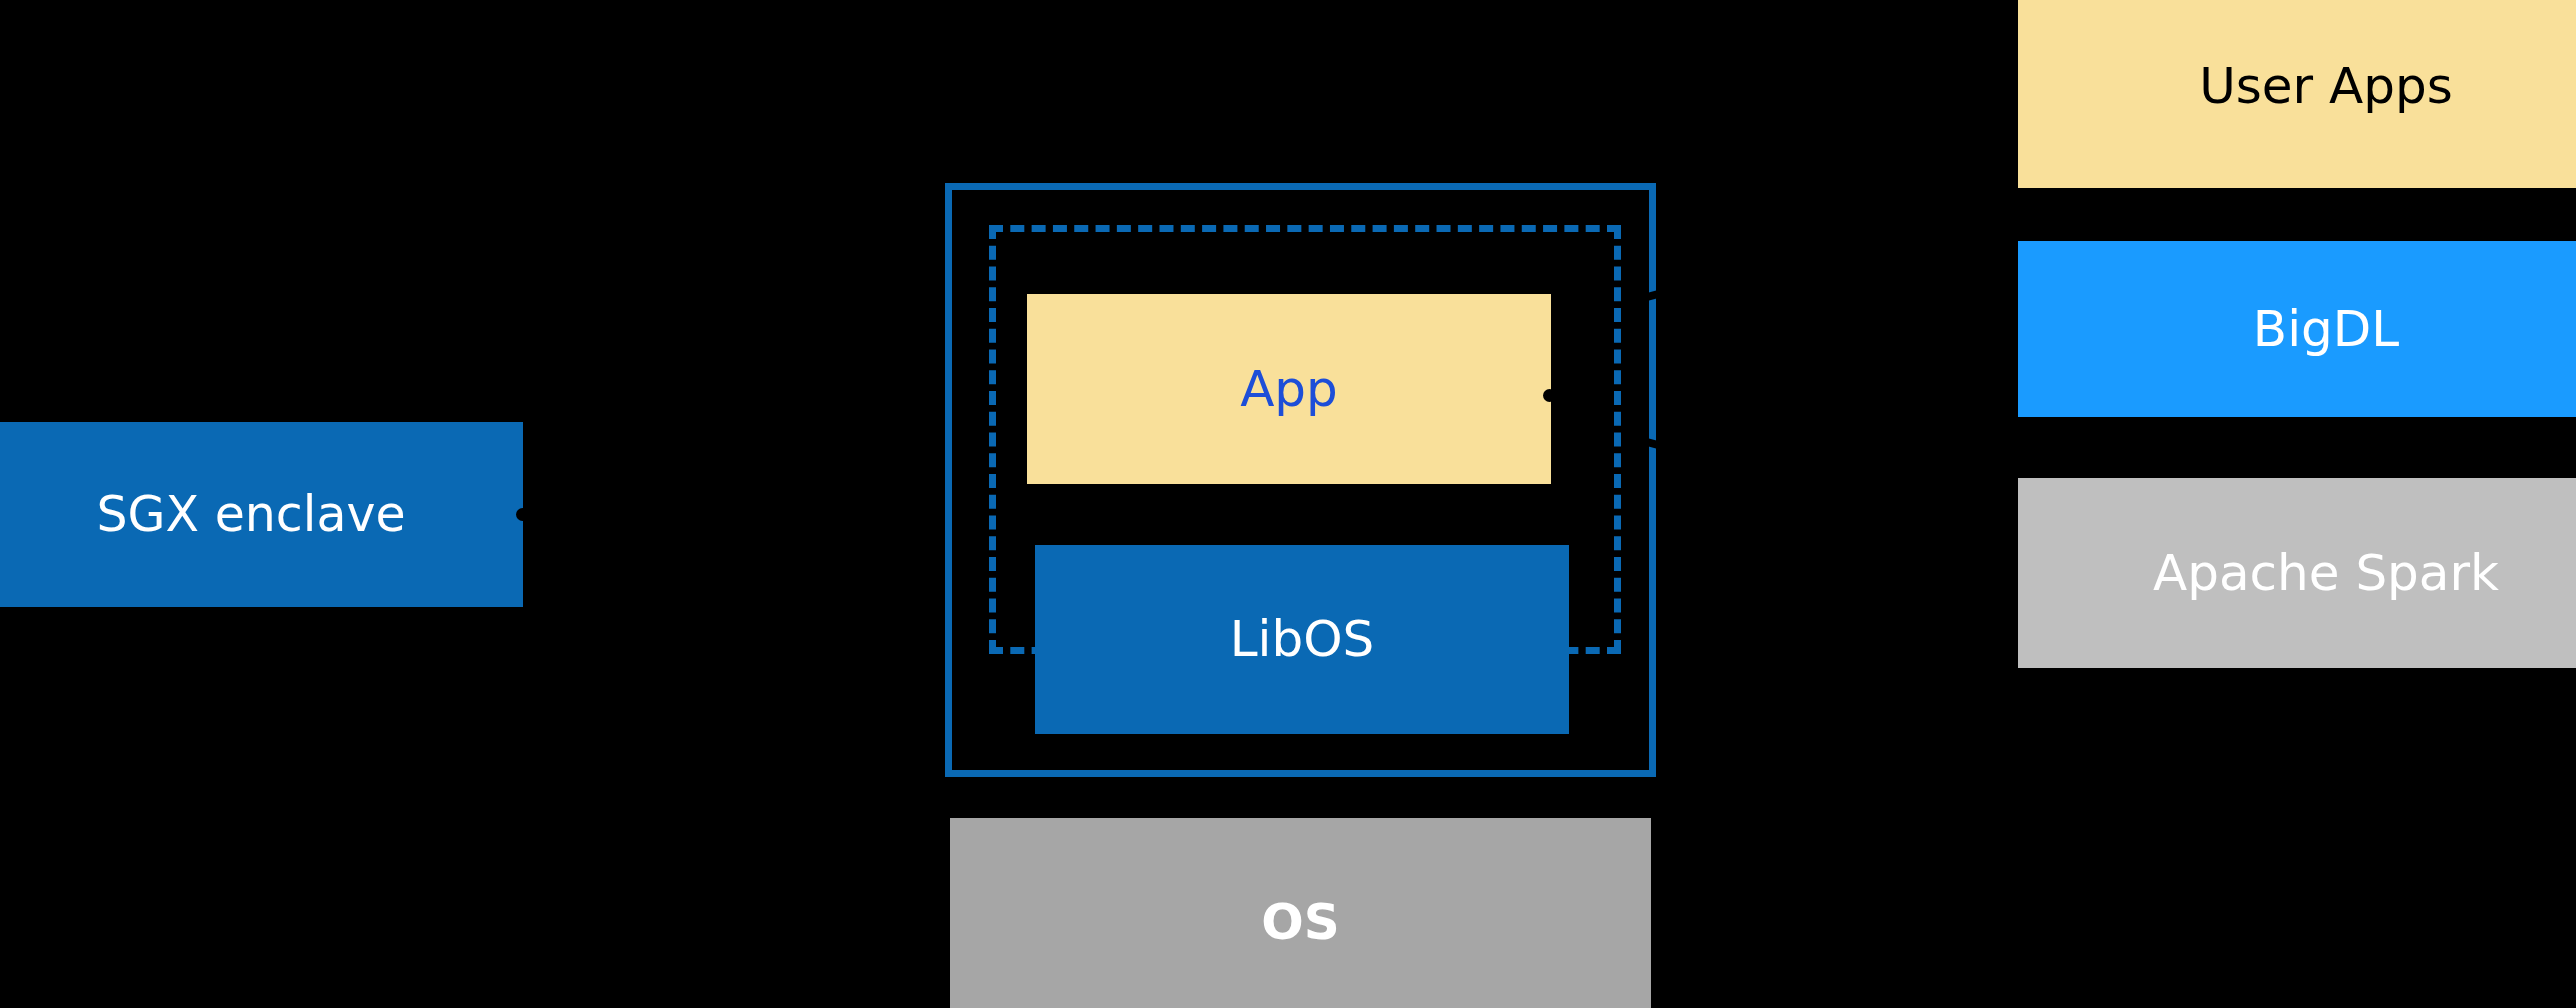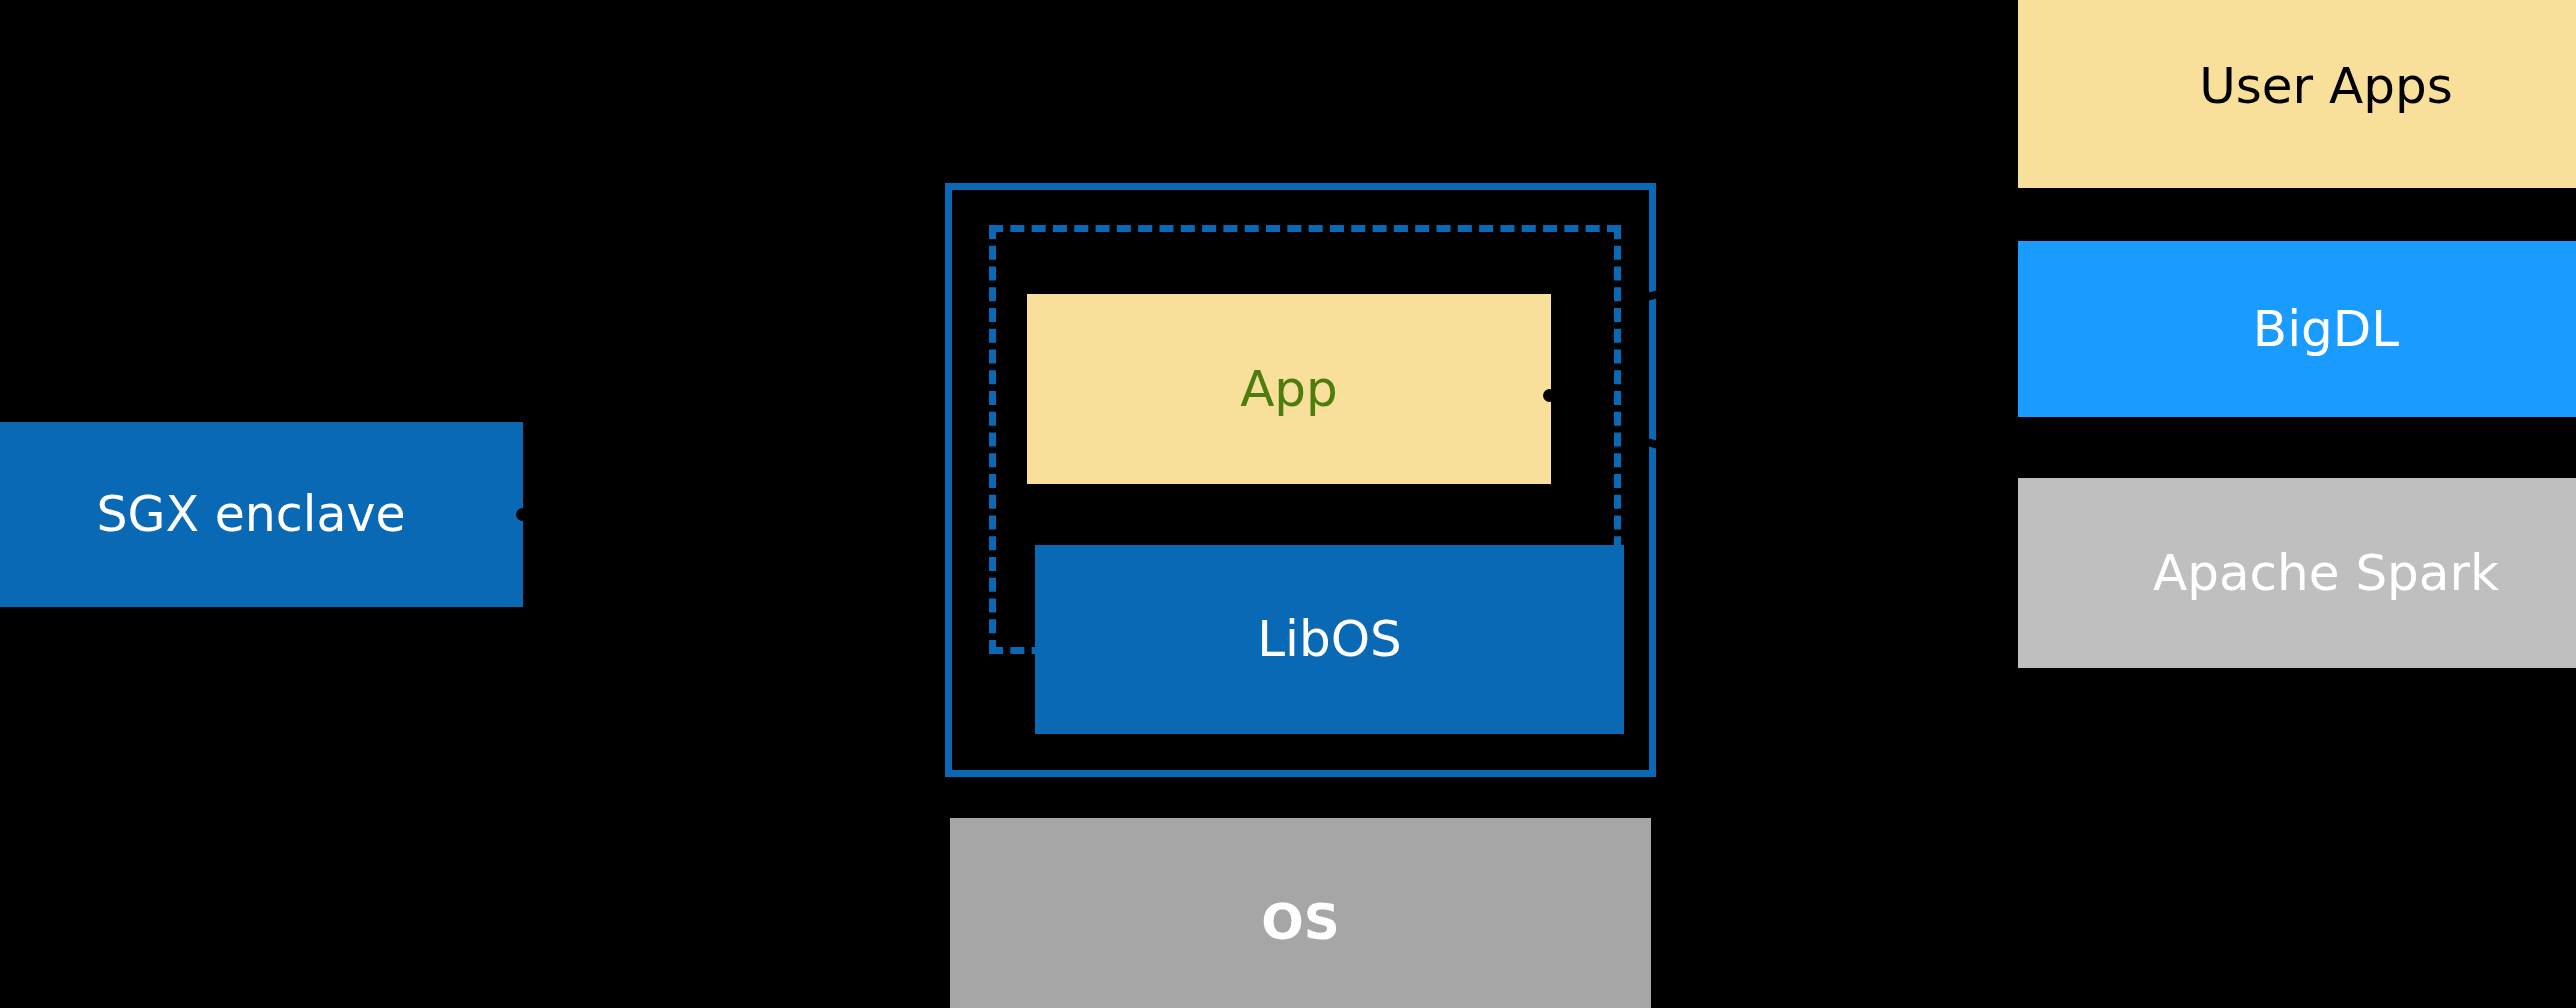--- a/index.html
+++ b/index.html
@@ -53,27 +53,27 @@
     height: 429px;
     border: 7.5px dashed #0a69b4;
     background: transparent;
   }
   #app-box {
     left: 1027px;
     top: 294px;
     width: 524px;
     height: 190px;
     background: #f9e09a;
-    color: #4d7c0f;
+    color: #1d4ed8;
     font-size: 50px;
   }
   #libos-box {
     left: 1035px;
     top: 545px;
-    width: 589px;
+    width: 534px;
     height: 189px;
     background: #0a69b4;
     color: #ffffff;
     font-size: 50px;
   }
   #os-box {
     left: 950px;
     top: 818px;
     width: 701px;
     height: 209px;

